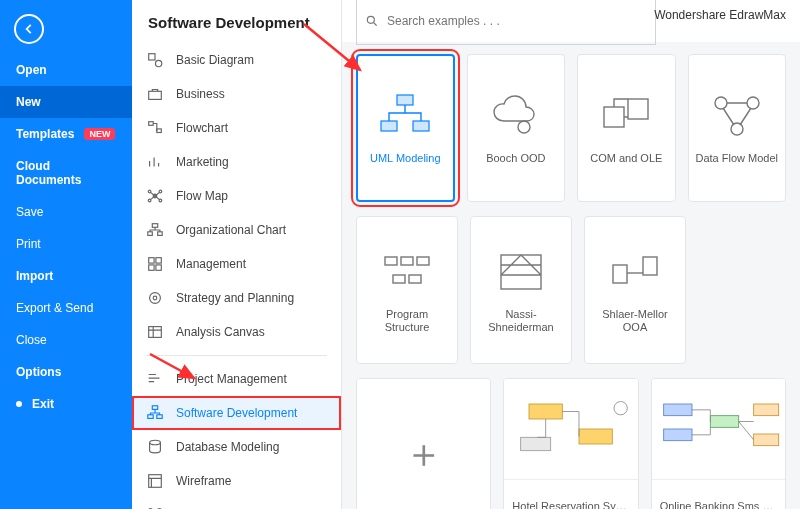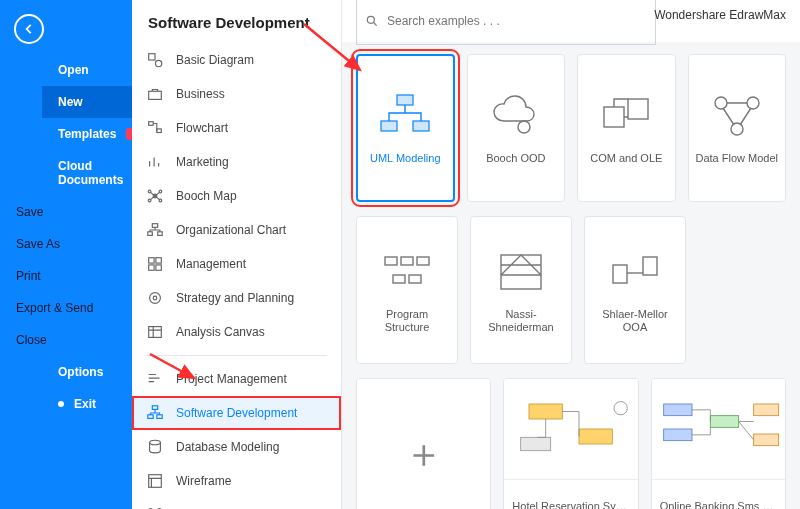--- a/index.html
+++ b/index.html
@@ -10,23 +10,23 @@
   .sidebar {
     width: 132px; background: #0a84ff; color: #fff; display: flex; flex-direction: column;
     padding: 10px 0 0 0; font-size: 12px; flex-shrink: 0;
   }
   .back-btn {
     width: 30px; height: 30px; border: 2px solid #fff; border-radius: 50%;
     margin: 4px 0 10px 14px; display: flex; align-items: center; justify-content: center;
     color: #fff; cursor: pointer;
   }
   .sb-item { padding: 9px 16px; cursor: pointer; color: #eaf4ff; display:flex; align-items:center; gap:6px;}
-  .sb-item.bold { font-weight: 600; color: #fff; margin-left: 42px; }
+  .sb-item.bold { font-weight: 600; color: #fff; }
   .sb-item.active { background: #0068d6; color: #fff; font-weight: 600; }
-  .sb-item.dim { color: #0f172a; }
+  .sb-item.dim { color: #ffffff; }
   .badge-new {
     background: #ff3b58; color: #fff; font-size: 9px; font-weight: 700;
     padding: 1px 5px; border-radius: 3px; margin-left: 4px;
   }
   .sb-bullet { width:6px; height:6px; background:#fff; border-radius:50%; display:inline-block; margin-right:4px;}
 
   
   .catpanel {
     width: 210px; background: #fff; border-right: 1px solid #e6e6e6; flex-shrink: 0;
     display: flex; flex-direction: column; overflow: hidden;
@@ -100,24 +100,24 @@
           <span>Templates</span>
           <span class="badge-new">NEW</span>
         </div>
         <div class="sb-item bold">
           <span>Cloud Documents</span>
         </div>
         <div class="sb-item dim">
           <span>Save</span>
         </div>
         <div class="sb-item dim">
-          <span>Save As</span>
-        </div>
-        <div class="sb-item dim">
           <span>Print</span>
+        </div>
+        <div class="sb-item bold">
+          <span>Import</span>
         </div>
         <div class="sb-item dim">
           <span>Export &amp; Send</span>
         </div>
         <div class="sb-item dim">
           <span>Close</span>
         </div>
         <div class="sb-item bold">
           <span>Options</span>
         </div>
@@ -171,21 +171,21 @@
           <span class="ico">
             <svg width="18" height="18" viewBox="0 0 20 20">
               <circle cx="10" cy="10" r="2" stroke="#666" stroke-width="1.3" fill="none"></circle>
               <circle cx="4" cy="5" r="1.5" stroke="#666" stroke-width="1.3" fill="none"></circle>
               <circle cx="16" cy="5" r="1.5" stroke="#666" stroke-width="1.3" fill="none"></circle>
               <circle cx="4" cy="15" r="1.5" stroke="#666" stroke-width="1.3" fill="none"></circle>
               <circle cx="16" cy="15" r="1.5" stroke="#666" stroke-width="1.3" fill="none"></circle>
               <path d="M10 10L5 6M10 10l5-4M10 10l-5 4M10 10l5 4" stroke="#666" stroke-width="1.3" fill="none"></path>
             </svg>
           </span>
-          <span>Booch Map</span>
+          <span>Flow Map</span>
         </div>
         <div class="cat-item">
           <span class="ico">
             <svg width="18" height="18" viewBox="0 0 20 20">
               <rect x="7" y="3" width="6" height="4" stroke="#666" stroke-width="1.3" fill="none"></rect>
               <rect x="2" y="12" width="5" height="4" stroke="#666" stroke-width="1.3" fill="none"></rect>
               <rect x="13" y="12" width="5" height="4" stroke="#666" stroke-width="1.3" fill="none"></rect>
               <path d="M10 7v3M10 10H4.5v2M10 10h5.5v2" stroke="#666" stroke-width="1.3" fill="none"></path>
             </svg>
           </span>

